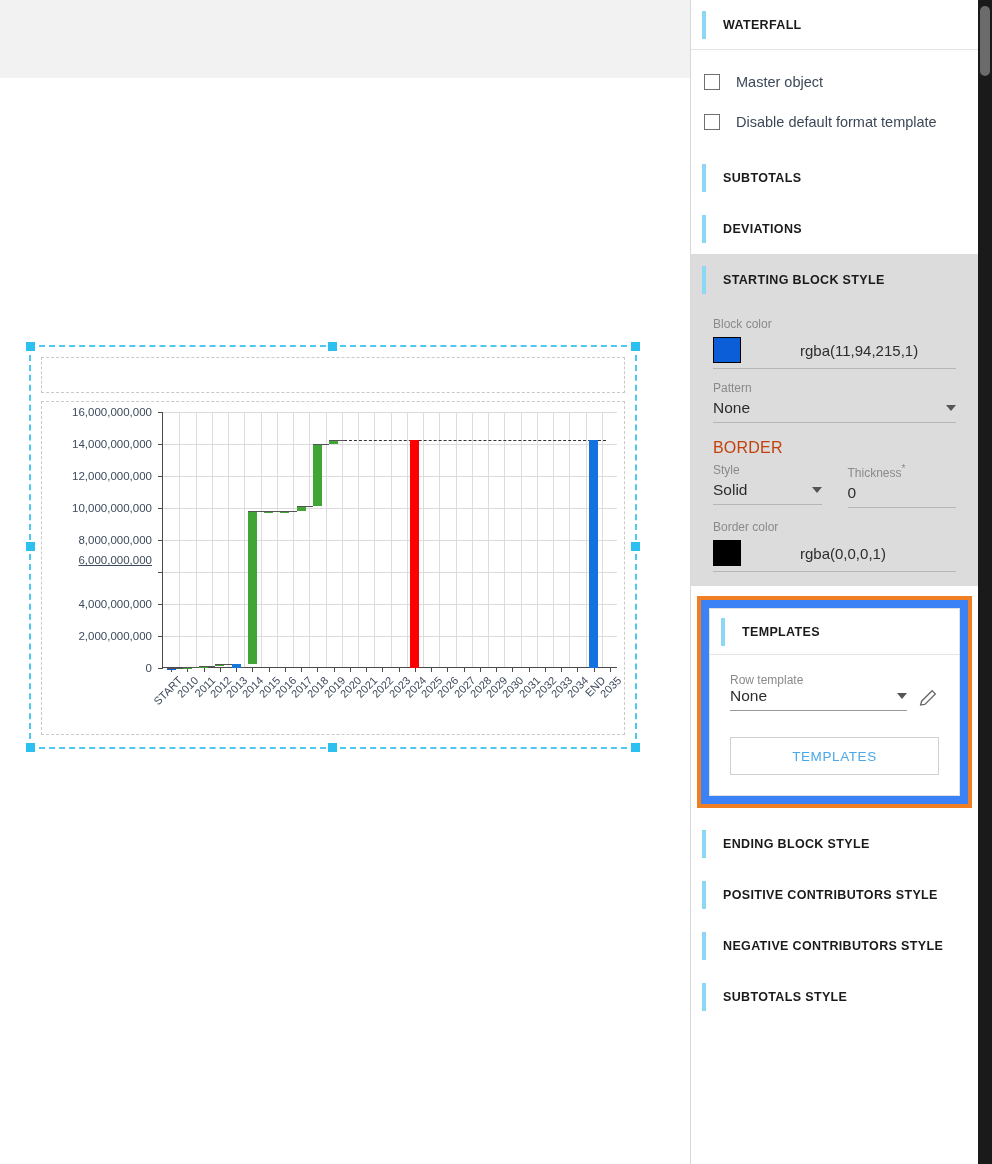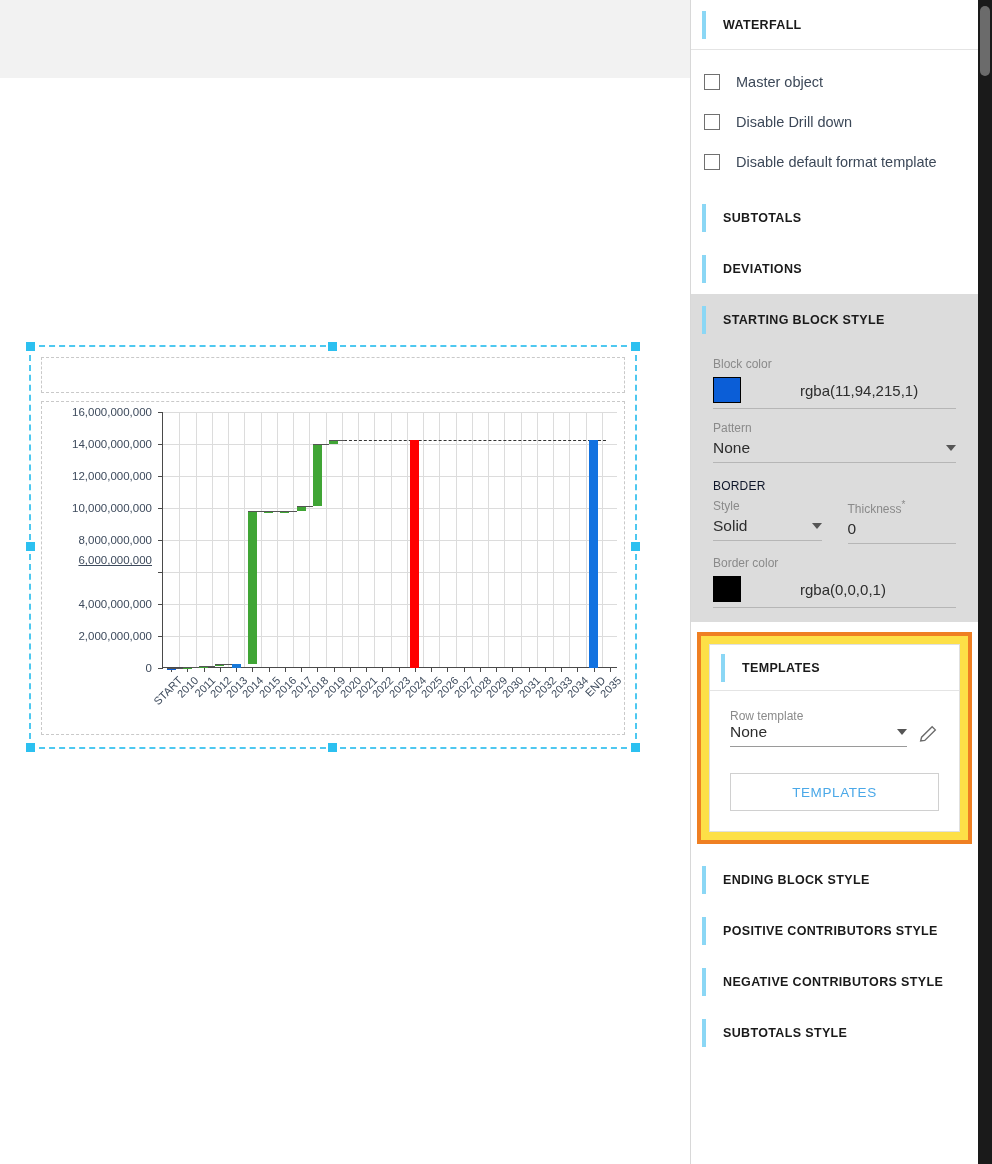--- a/index.html
+++ b/index.html
@@ -158,30 +158,30 @@
   .swatch { width: 28px; height: 26px; border: 1px solid #000; flex: 0 0 auto; }
   .color-text { font-size: 15px; color: #2d2d2d; margin-left: 17px; }
   .select-row {
     display: flex; align-items: center; justify-content: space-between;
     padding-top: 4px; padding-bottom: 5px;
     border-bottom: 1px solid #b6b6b6;
   }
   .select-value { font-size: 15.5px; color: #2d2d2d; text-align: center; }
   .caret { width: 0; height: 0; border-left: 5px solid transparent;
            border-right: 5px solid transparent; border-top: 6px solid #555; }
-  .group-label { font-size: 12px; color: #0f172a; padding-top: 16px; letter-spacing: .2px; }
+  .group-label { font-size: 16px; color: #c2410c; padding-top: 16px; letter-spacing: .2px; }
   .two-col { display: flex; gap: 26px; }
   .two-col > div { flex: 1; }
   .sup { font-size: 10px; vertical-align: super; }
 
   
   #templates-outer {
     margin: 10px 6px 0 6px;
     border: 4px solid #0ea5e9;
-    background: #fde047;
+    background: #3b82f6;
     padding: 8px;
   }
   #templates-card { background: #ffffff; border: 1px solid #e0e0e0; }
   #templates-card .sec-header { height: 46px; }
   .tpl-body { padding: 10px 20px 20px 20px; }
   .tpl-select-row { display: flex; align-items: flex-end; gap: 10px; }
   .tpl-select {
     flex: 1; display: flex; align-items: center; justify-content: space-between;
     padding-bottom: 5px; border-bottom: 1px solid #9a9a9a;
   }
@@ -371,24 +371,20 @@
 
     <div style="height:12px"></div>
 
     <div id="checkbox-list">
         <div class="check-row">
           <span class="checkbox"></span>
           <span class="check-label">Master object</span>
         </div>
         <div class="check-row">
           <span class="checkbox"></span>
-          <span class="check-label">Disable Drill down</span>
-        </div>
-        <div class="check-row">
-          <span class="checkbox"></span>
           <span class="check-label">Disable default format template</span>
         </div>
       </div>
 
     <div style="height:10px"></div>
 
     <div id="sections-top">
         <div class="sec-header">
           <span class="sec-title">SUBTOTALS</span>
         </div>

